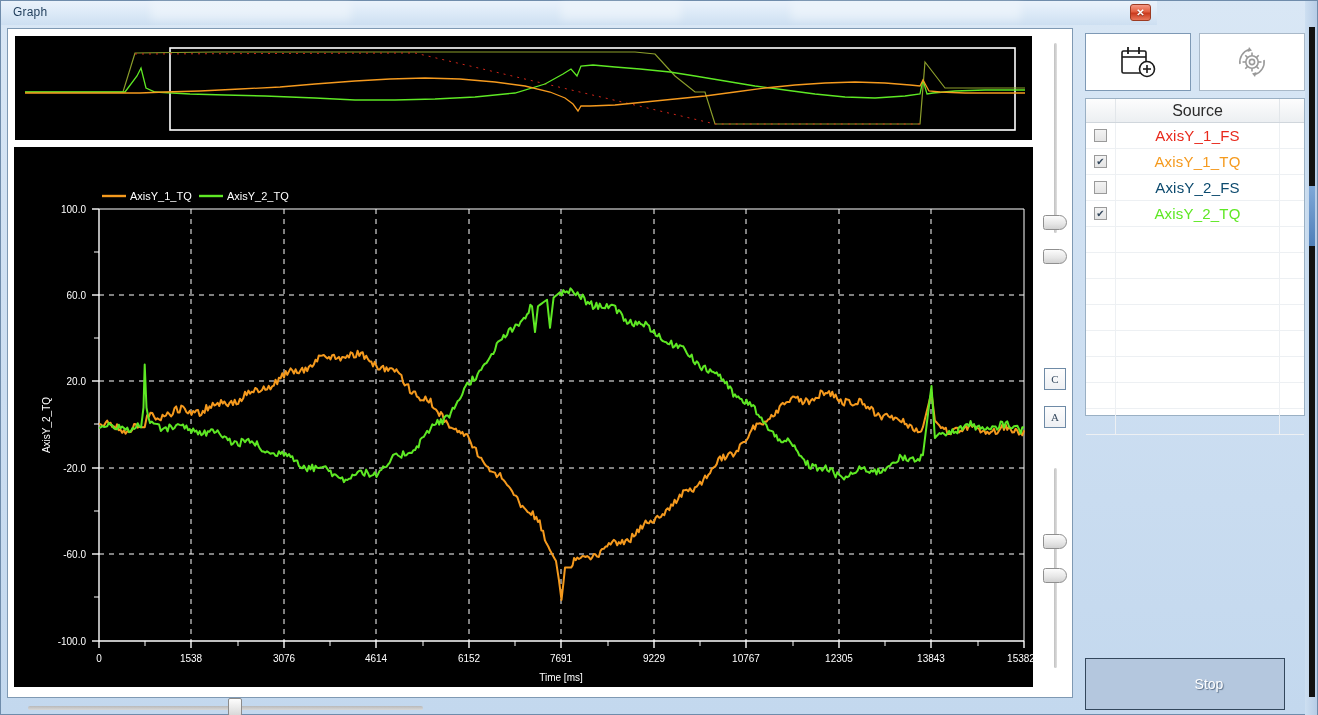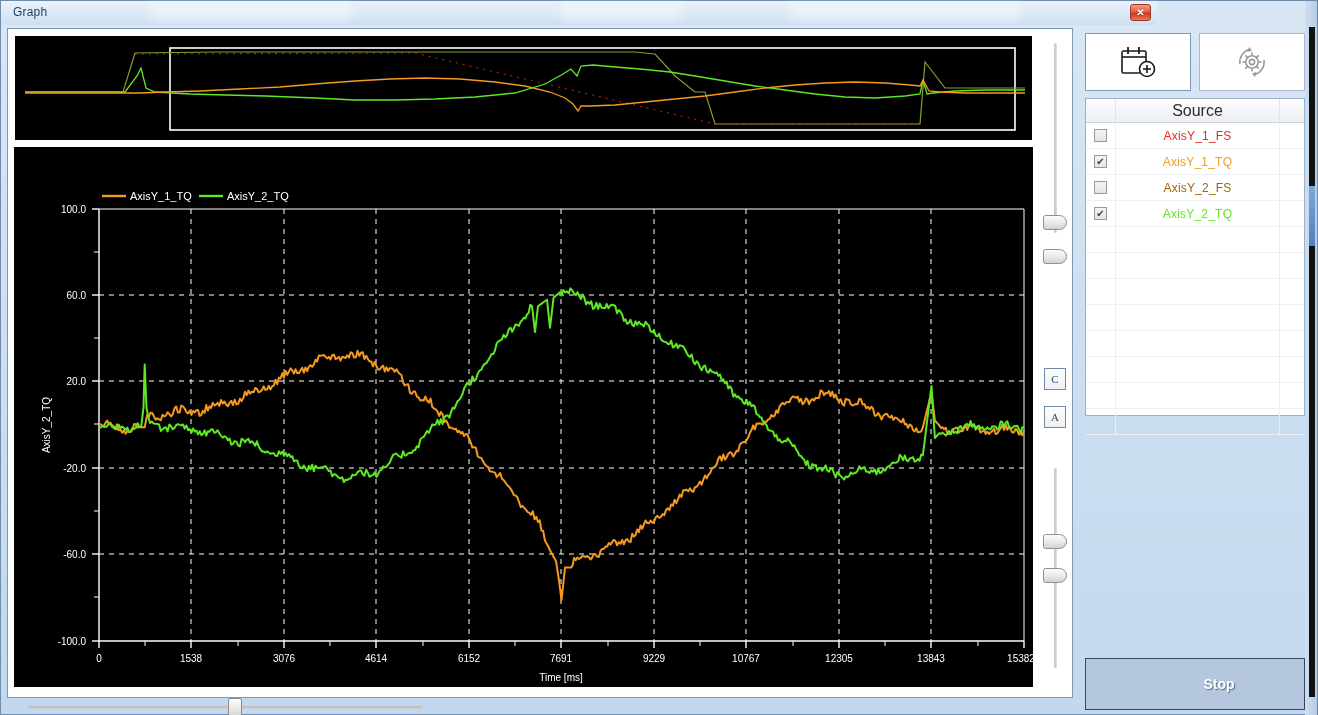--- a/index.html
+++ b/index.html
@@ -142,40 +142,40 @@
   #table-header .hc-end { width: 24px; }
 
   .trow { display:flex; height: 26px; border-bottom: 1px solid #edf0f3; }
   .trow .c-check {
     width: 30px; border-right: 1px solid #edf0f3;
     display:flex; align-items:center; justify-content:center;
   }
   .trow .c-src {
     flex: 1; border-right: 1px solid #edf0f3;
     display:flex; align-items:center; justify-content:center;
-    font-size: 12px; font-family: "Liberation Sans", sans-serif;
+    font-size: 15px; font-family: "Liberation Sans", sans-serif;
     letter-spacing: .2px;
   }
   .trow .c-end { width: 24px; }
   .cb {
     width: 13px; height: 13px;
     background: linear-gradient(180deg,#f3f3f3,#e4e4e4);
     border: 1px solid #9a9a9a;
     display:flex; align-items:center; justify-content:center;
     font-size: 10px; color:#1f3a57; line-height:1;
     cursor:pointer;
   }
   .cb.checked::after { content:"✔"; font-size: 10px; color:#33475c; }
 
   #stop-wrap { position:absolute; left: 6px; top: 630px; width: 220px; }
   #stop-button {
-    width: 220px; height: 52px;
+    width: 200px; height: 52px;
     background: #b4c7de;
     border: 1px solid #33475c;
-    color: #ffffff; font-weight: bold; font-size: 14px;
+    color: #ffffff; font-weight: normal; font-size: 14px;
     display:flex; align-items:center; justify-content:center;
     text-shadow: 1px 1px 1px rgba(40,60,85,.65);
     cursor: pointer;
     padding-left: 48px;
   }
 
   
   #edge-strip {
     position:absolute; right: 0px; top: 0px; width: 12px; height: 715px;
     background: linear-gradient(90deg,#cddff1,#b6cce6);
@@ -405,21 +405,21 @@
               <div class="c-check">
                 <span class="cb checked"></span>
               </div>
               <div class="c-src" style="color:#f59a1e">AxisY_1_TQ</div>
               <div class="c-end"></div>
             </div>
             <div class="trow">
               <div class="c-check">
                 <span class="cb"></span>
               </div>
-              <div class="c-src" style="color:#a16207">AxisY_2_FS</div>
+              <div class="c-src" style="color:#0c4a6e">AxisY_2_FS</div>
               <div class="c-end"></div>
             </div>
             <div class="trow">
               <div class="c-check">
                 <span class="cb checked"></span>
               </div>
               <div class="c-src" style="color:#5ee824">AxisY_2_TQ</div>
               <div class="c-end"></div>
             </div>
             <div class="trow">

